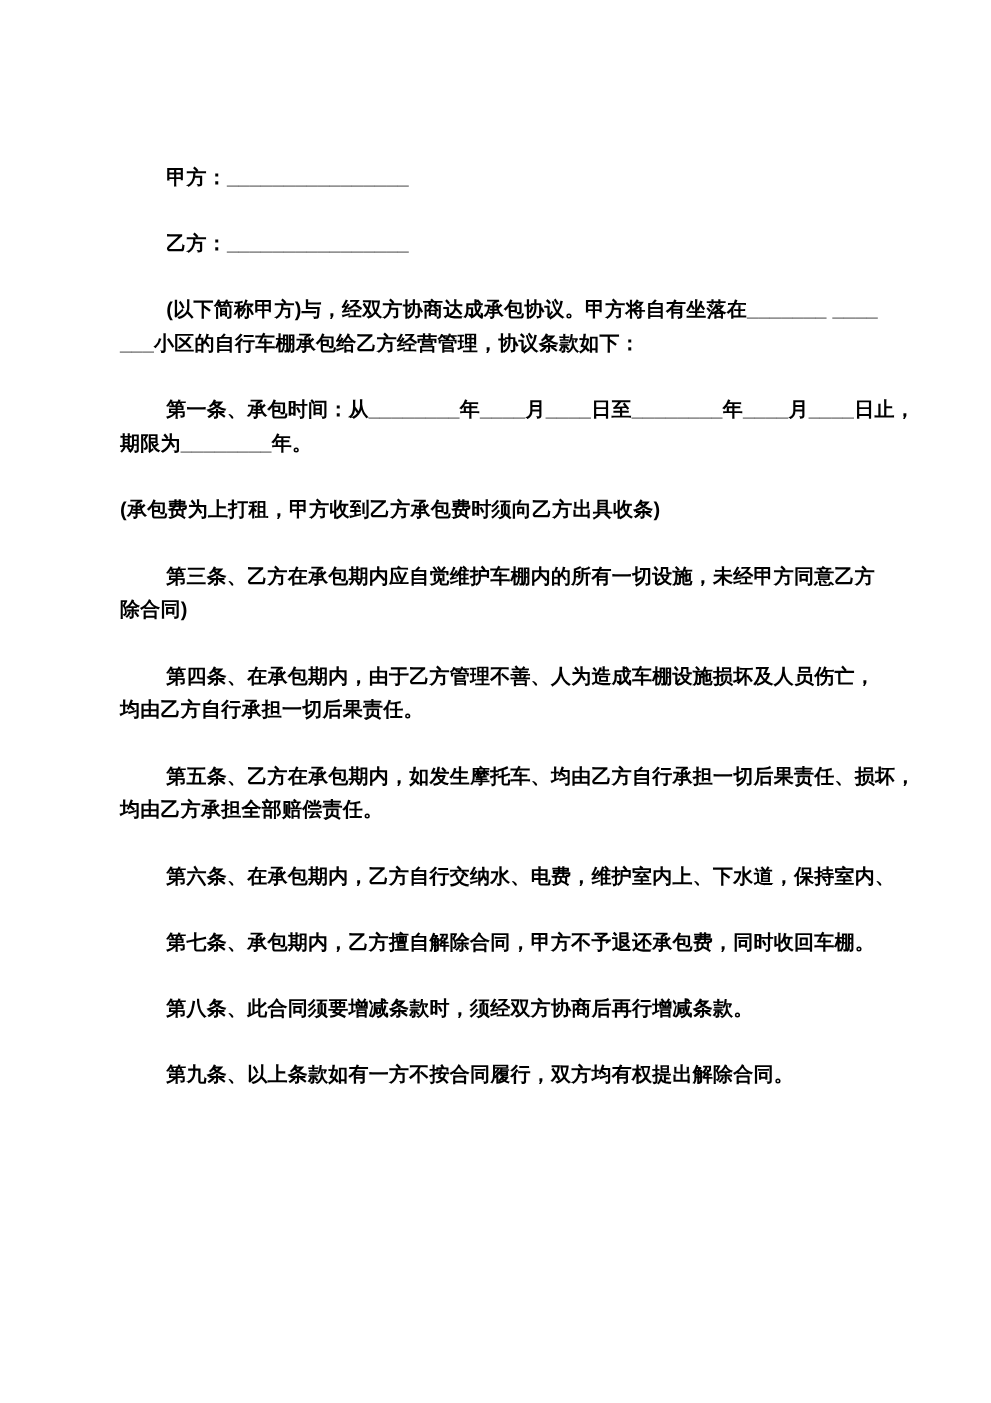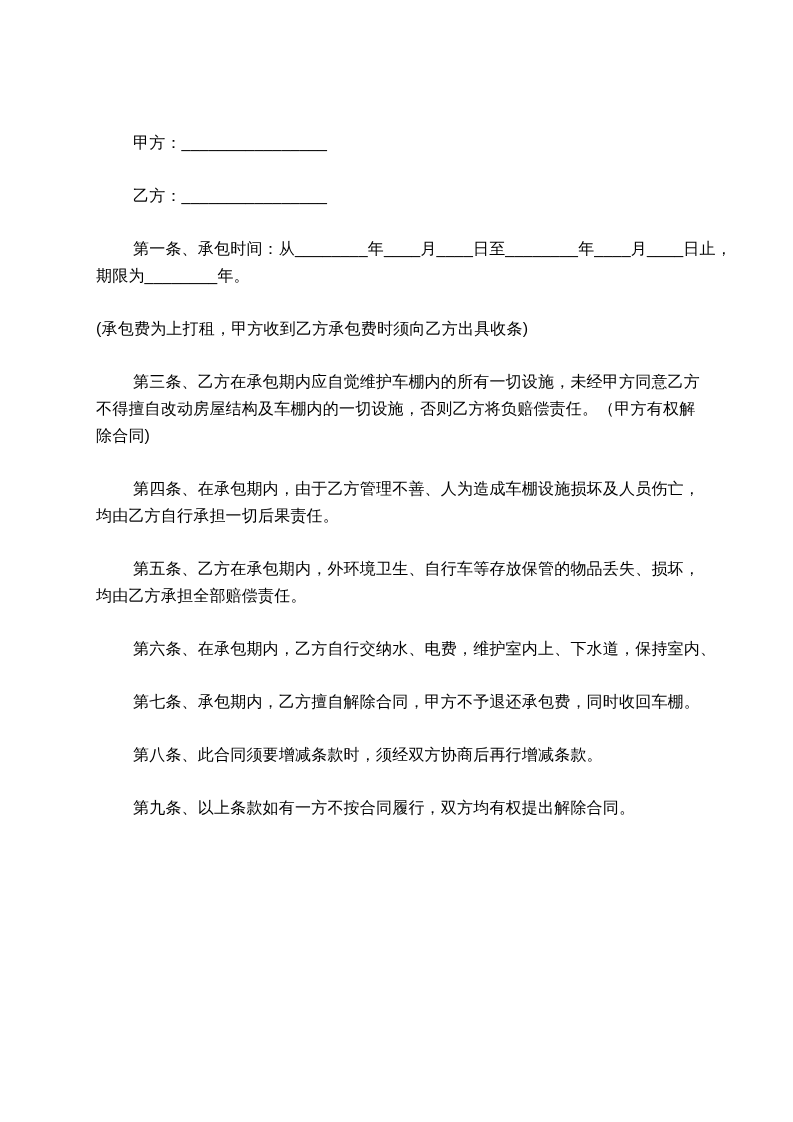--- a/index.html
+++ b/index.html
@@ -19,20 +19,21 @@
     }
     .doc {
       box-sizing: border-box;
       padding: 129px 97px 0 96px;
       font-size: 16px;
       line-height: 27px;
       letter-spacing: 0.2px;
     }
     .para {
       margin: 0 0 26px 0;
+      font-weight: bold;
     }
     .line {
       white-space: pre;
       line-height: 27px;
       min-height: 27px;
     }
     .line.first {
       text-indent: 37px;
     }
   </style>
@@ -41,39 +42,40 @@
 
 <div class="page">
   <div class="doc">
       <div class="para">
         <div class="line first">甲方：________________</div>
       </div>
       <div class="para">
         <div class="line first">乙方：________________</div>
       </div>
       <div class="para">
+        <div class="line first">(以下简称甲方)与，经双方协商达成承包协议。甲方将自有坐落在_______ ____</div>
+        <div class="line">___小区的自行车棚承包给乙方经营管理，协议条款如下：</div>
       </div>
       <div class="para">
         <div class="line first">第一条、承包时间：从________年____月____日至________年____月____日止，</div>
         <div class="line">期限为________年。</div>
       </div>
       <div class="para">
         <div class="line">(承包费为上打租，甲方收到乙方承包费时须向乙方出具收条)</div>
       </div>
       <div class="para">
         <div class="line first">第三条、乙方在承包期内应自觉维护车棚内的所有一切设施，未经甲方同意乙方</div>
-        <div class="line">不得擅自改动房屋结构及车棚内的一切设施，否则乙方将负赔偿责任。（甲方有权解</div>
         <div class="line">除合同)</div>
       </div>
       <div class="para">
         <div class="line first">第四条、在承包期内，由于乙方管理不善、人为造成车棚设施损坏及人员伤亡，</div>
         <div class="line">均由乙方自行承担一切后果责任。</div>
       </div>
       <div class="para">
-        <div class="line first">第五条、乙方在承包期内，外环境卫生、自行车等存放保管的物品丢失、损坏，</div>
+        <div class="line first">第五条、乙方在承包期内，如发生摩托车、均由乙方自行承担一切后果责任、损坏，</div>
         <div class="line">均由乙方承担全部赔偿责任。</div>
       </div>
       <div class="para">
         <div class="line first">第六条、在承包期内，乙方自行交纳水、电费，维护室内上、下水道，保持室内、</div>
       </div>
       <div class="para">
         <div class="line first">第七条、承包期内，乙方擅自解除合同，甲方不予退还承包费，同时收回车棚。</div>
       </div>
       <div class="para">
         <div class="line first">第八条、此合同须要增减条款时，须经双方协商后再行增减条款。</div>

